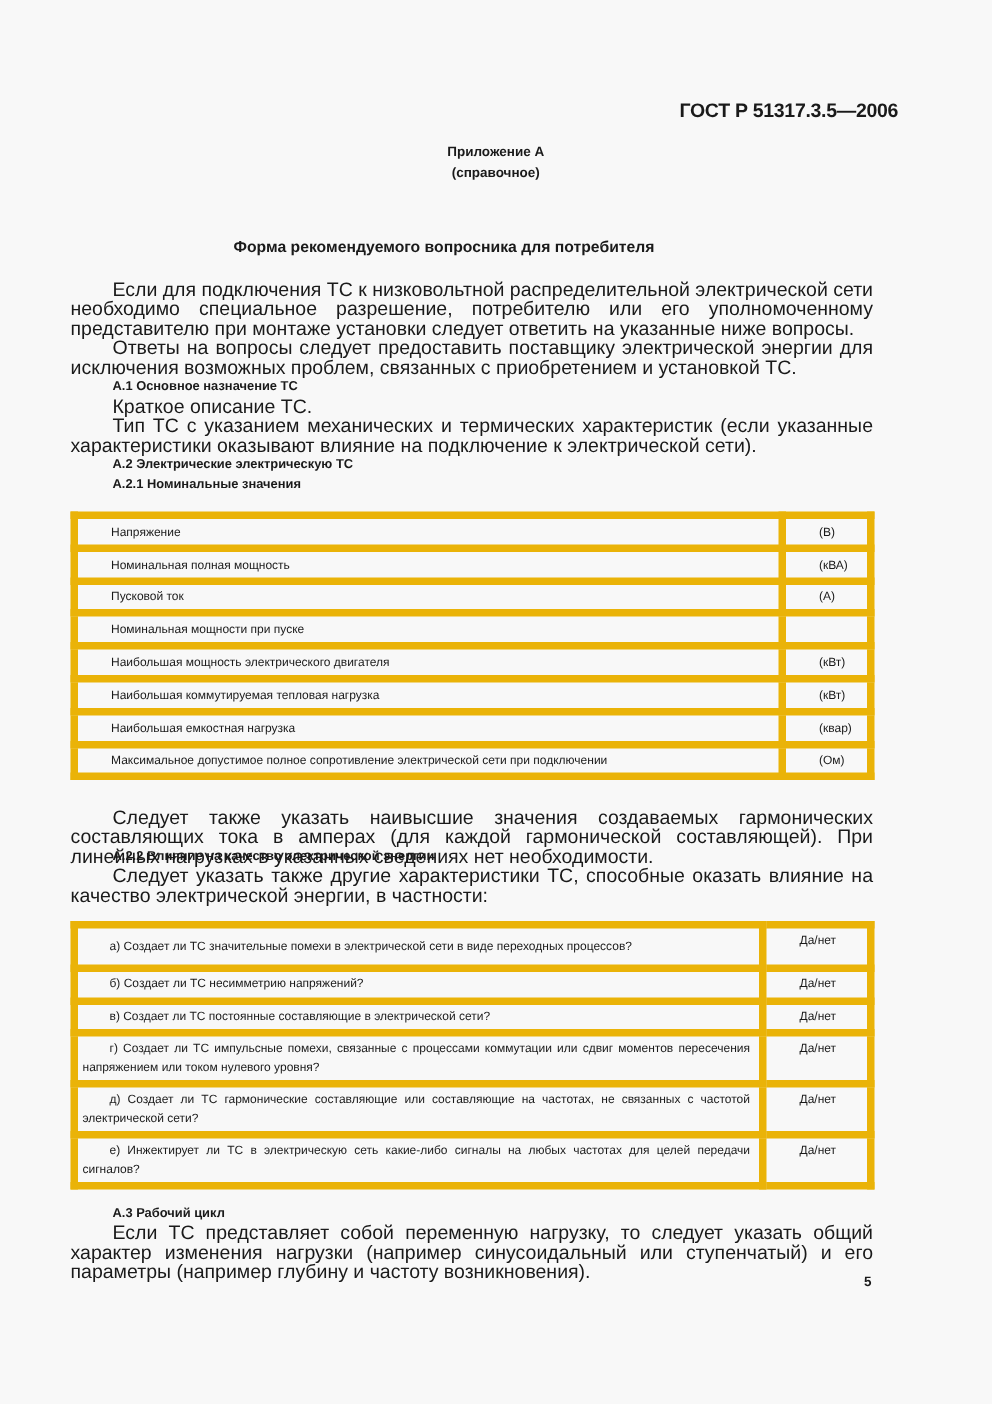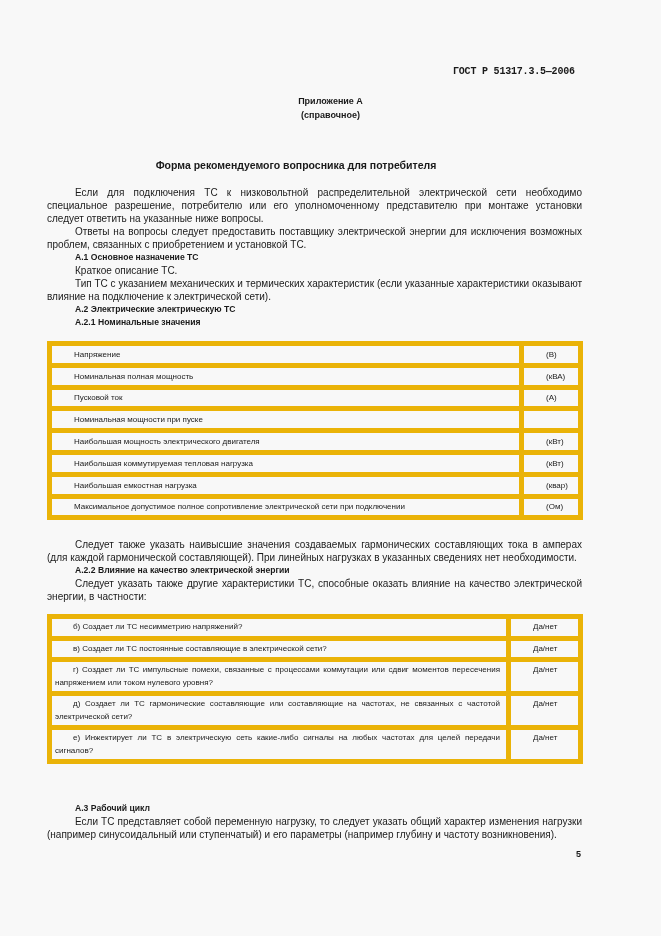--- a/index.html
+++ b/index.html
@@ -1,24 +1,24 @@
 <!DOCTYPE html>
 <html><head>
 <meta charset="utf-8">
 <style>
   html, body { margin: 0; padding: 0; }
   body {
     width: 661px; height: 936px; background: #f8f8f8; position: relative; overflow: hidden;
     font-family: "Liberation Sans", "DejaVu Sans", sans-serif; color: #1a1a1a;
   }
   .abs { position: absolute; }
-  .header-code { left: 453px; top: 66px; font-size: 10px; font-weight: bold; letter-spacing: -0.2px; font-family: Liberation Mono, monospace; }
+  .header-code { left: 453px; top: 66px; font-size: 13px; font-weight: bold; letter-spacing: -0.2px; }
   .appendix { left: 0; width: 661px; text-align: center; font-size: 9px; font-weight: bold; line-height: 14px; }
   .title { left: 0; width: 592px; text-align: center; top: 159px; font-size: 10.5px; font-weight: bold; }
-  .para { left: 47px; width: 535px; font-size: 10px; line-height: 13px; text-align: justify; }
+  .para { left: 47px; width: 535px; font-size: 13px; line-height: 13px; text-align: justify; }
   .para .ind { display: inline-block; width: 28px; }
   .heading { left: 75px; font-size: 8.6px; font-weight: bold; line-height: 13px; }
   table.t { position: absolute; left: 47px; width: 536px; border-collapse: collapse; font-size: 8px; }
   table.t td { border: 5px solid #eab308; padding: 0; vertical-align: middle; }
   table.t td.c1 { width: 445px; }
   table.t td.c2 { border-left-width: 2px; }
   table.t1 td.c1 { padding-left: 22px; height: 16.8px; }
   table.t1 td.c2 { padding-left: 22px; }
   table.t2 td.c1 { padding: 2px 6px 2px 3px; line-height: 12.5px; text-align: justify; }
   table.t2 td.c1 .ind { display: inline-block; width: 18px; }
@@ -81,20 +81,24 @@
       </tr>
   </tbody>
 </table>
 
 <div class="abs para" style="top:538px;"><span class="ind"></span><span>Следует также указать наивысшие значения создаваемых гармонических составляющих тока в амперах (для каждой гармонической составляющей). При линейных нагрузках в указанных сведениях нет необходимости.</span></div>
 <div class="abs heading" style="top:564px;">А.2.2  Влияние на качество электрической энергии</div>
 <div class="abs para" style="top:577px;"><span class="ind"></span><span>Следует указать также другие характеристики ТС, способные оказать влияние на качество электрической энергии, в частности:</span></div>
 
 <table class="t t2" style="top:614px;">
   <tbody>
+    <tr style="height:29px;">
+        <td class="c1"><span class="ind"></span><span>а)  Создает ли ТС значительные помехи в электрической сети в виде переходных процессов?</span></td>
+        <td class="c2">Да/нет</td>
+      </tr>
     <tr style="height:18px;">
         <td class="c1"><span class="ind"></span><span>б)  Создает ли ТС несимметрию напряжений?</span></td>
         <td class="c2">Да/нет</td>
       </tr>
     <tr style="height:17px;">
         <td class="c1"><span class="ind"></span><span>в)  Создает ли ТС постоянные составляющие в электрической сети?</span></td>
         <td class="c2">Да/нет</td>
       </tr>
     <tr style="height:29px;">
         <td class="c1"><span class="ind"></span><span>г)  Создает ли ТС импульсные помехи, связанные с процессами коммутации или сдвиг моментов пересечения напряжением или током нулевого уровня?</span></td>

